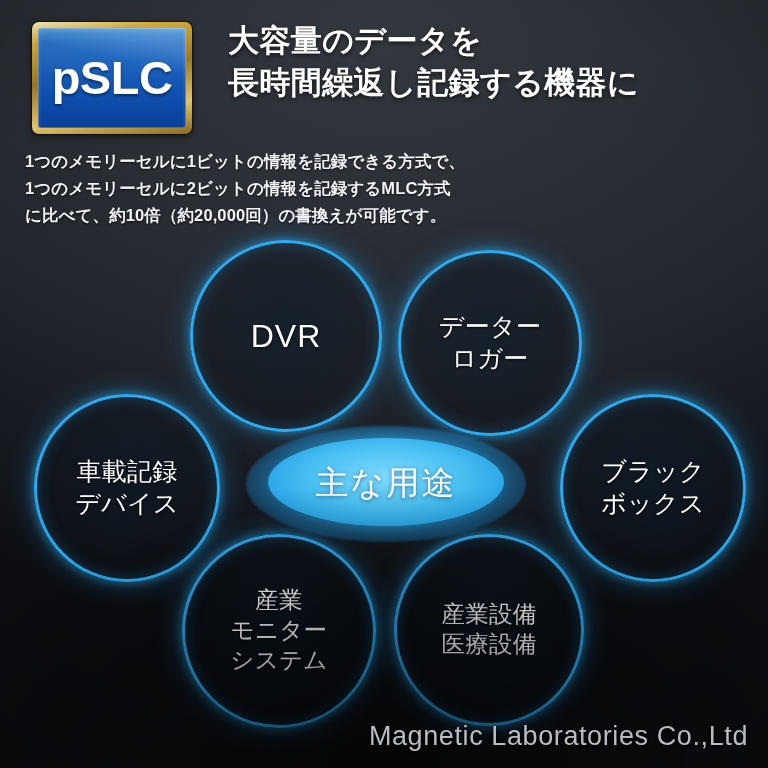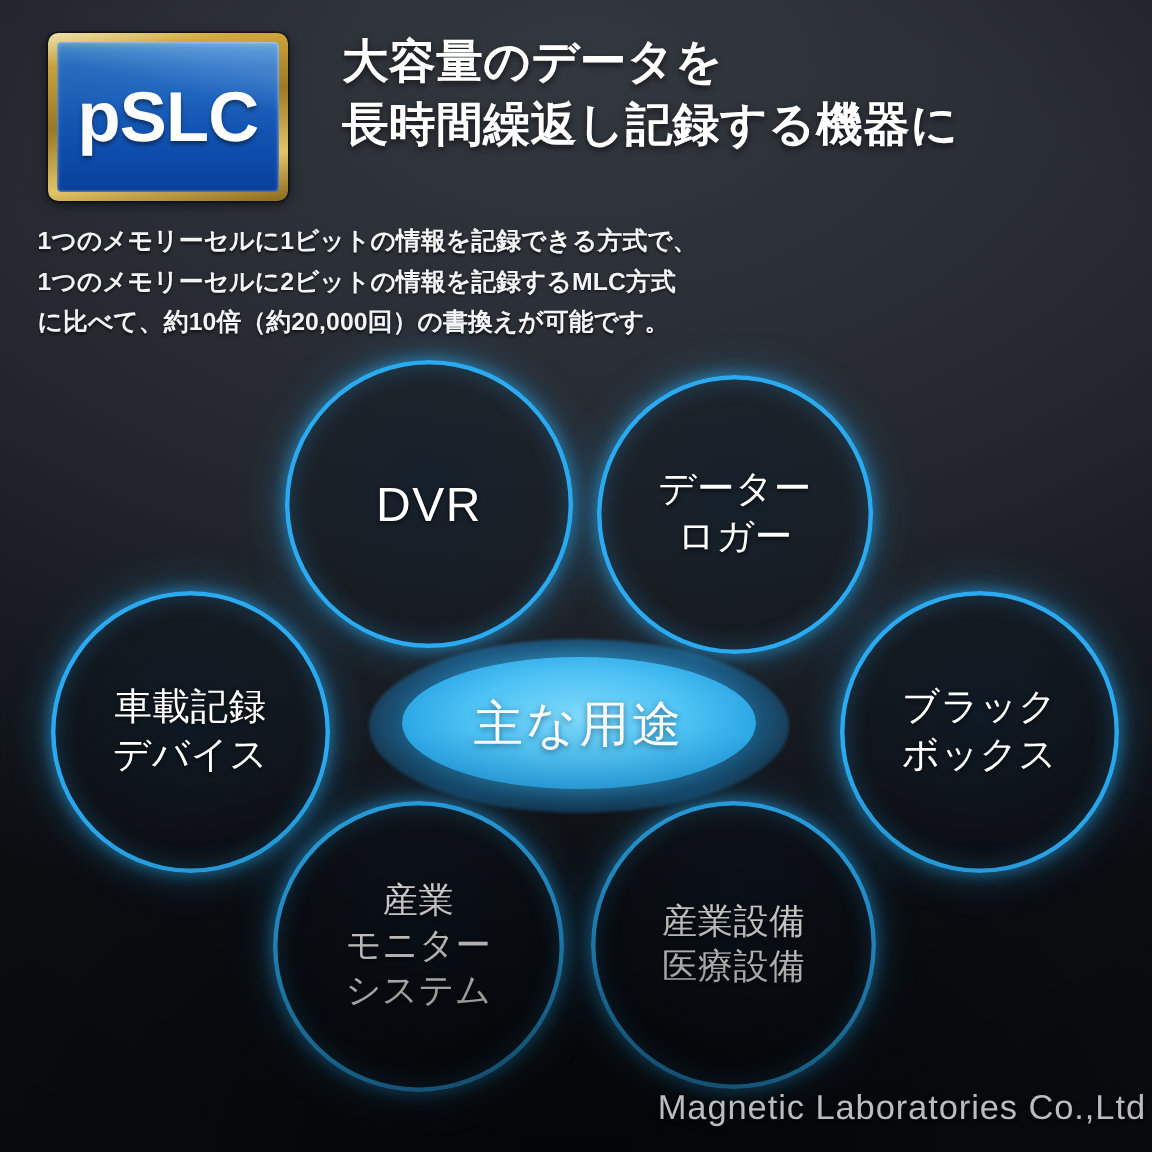--- a/index.html
+++ b/index.html
@@ -185,24 +185,24 @@
     font-size: 33px;
     font-weight: 500;
     letter-spacing: 2px;
     line-height: 1;
     text-shadow: 0 1px 4px rgba(0,40,80,0.55);
   }
 
   
   #footer {
     position: absolute;
-    right: 4px;
+    right: 20px;
     bottom: 16px;
     color: #b9bcc0;
-    font-size: 23px;
+    font-size: 27px;
     font-weight: 300;
     letter-spacing: 0.6px;
     text-shadow: 0 1px 3px rgba(0,0,0,0.8);
     white-space: nowrap;
   }
 </style>
 </head>
 <body>
 
 <div id="stage">

